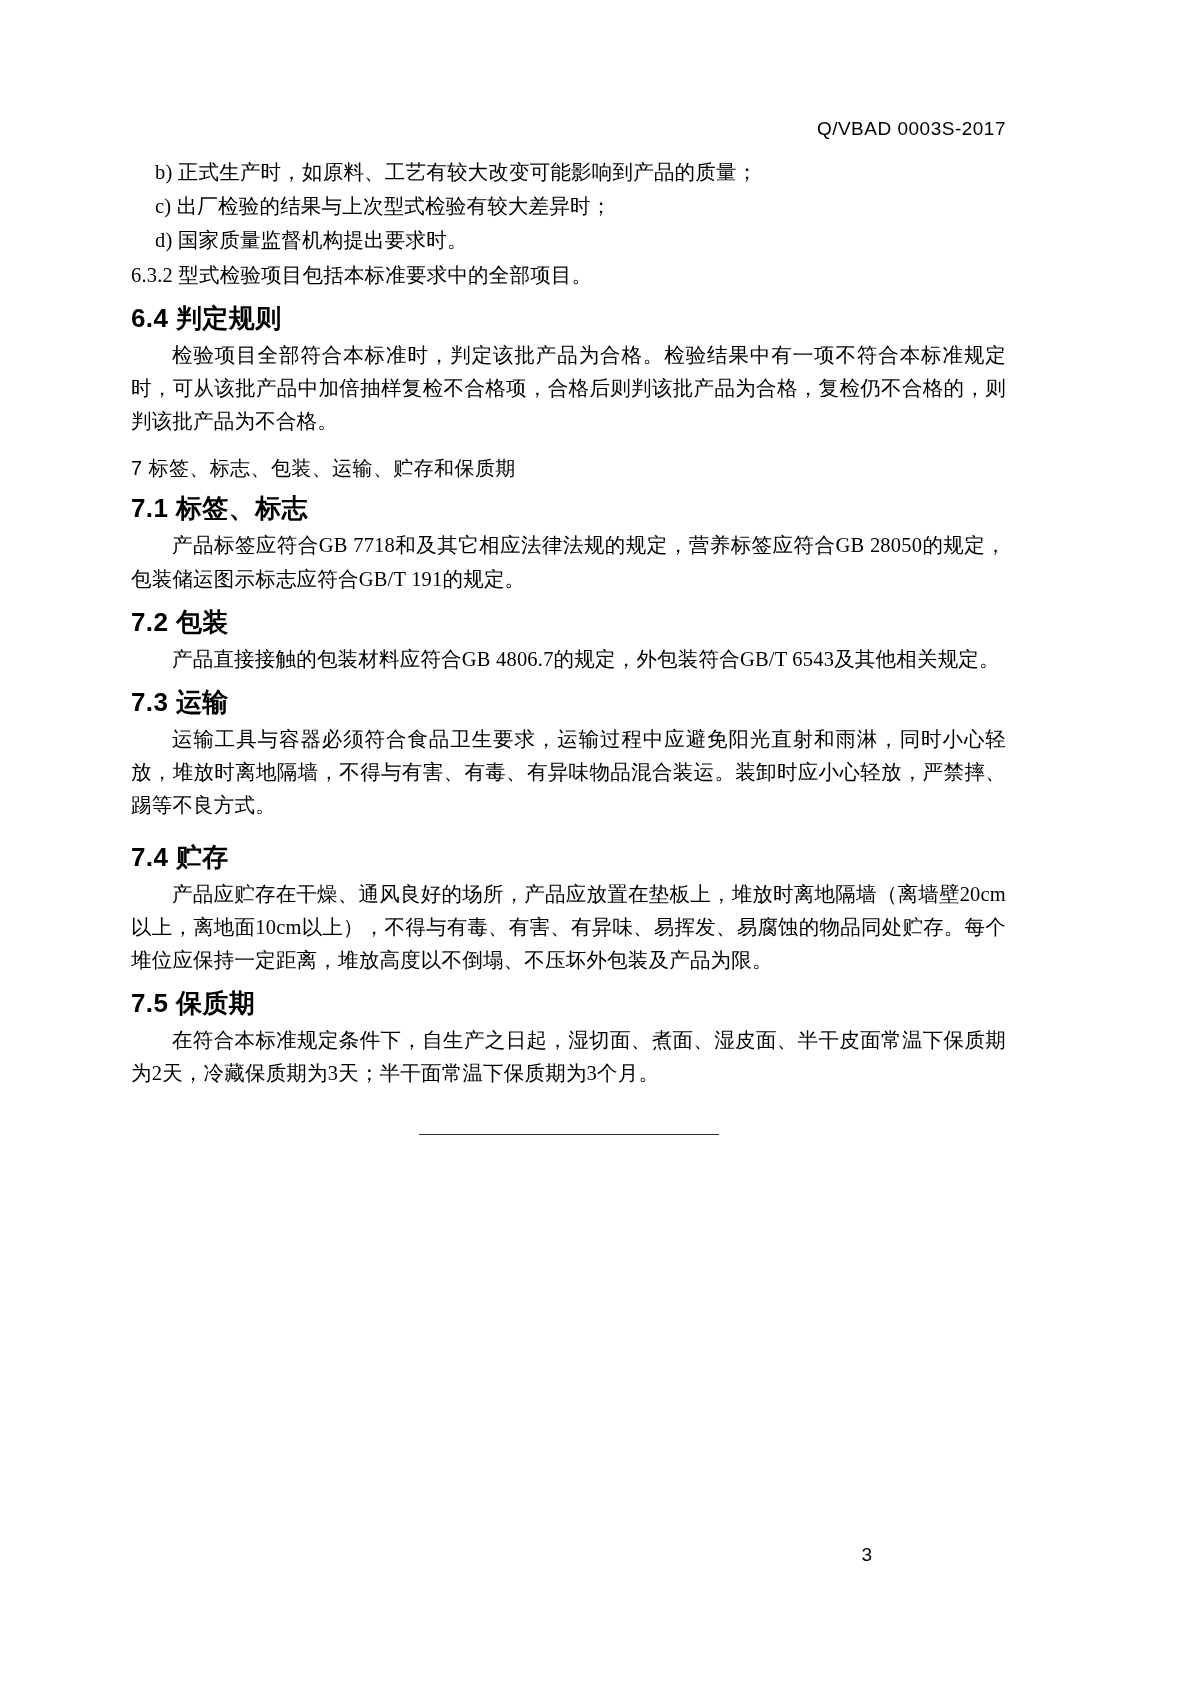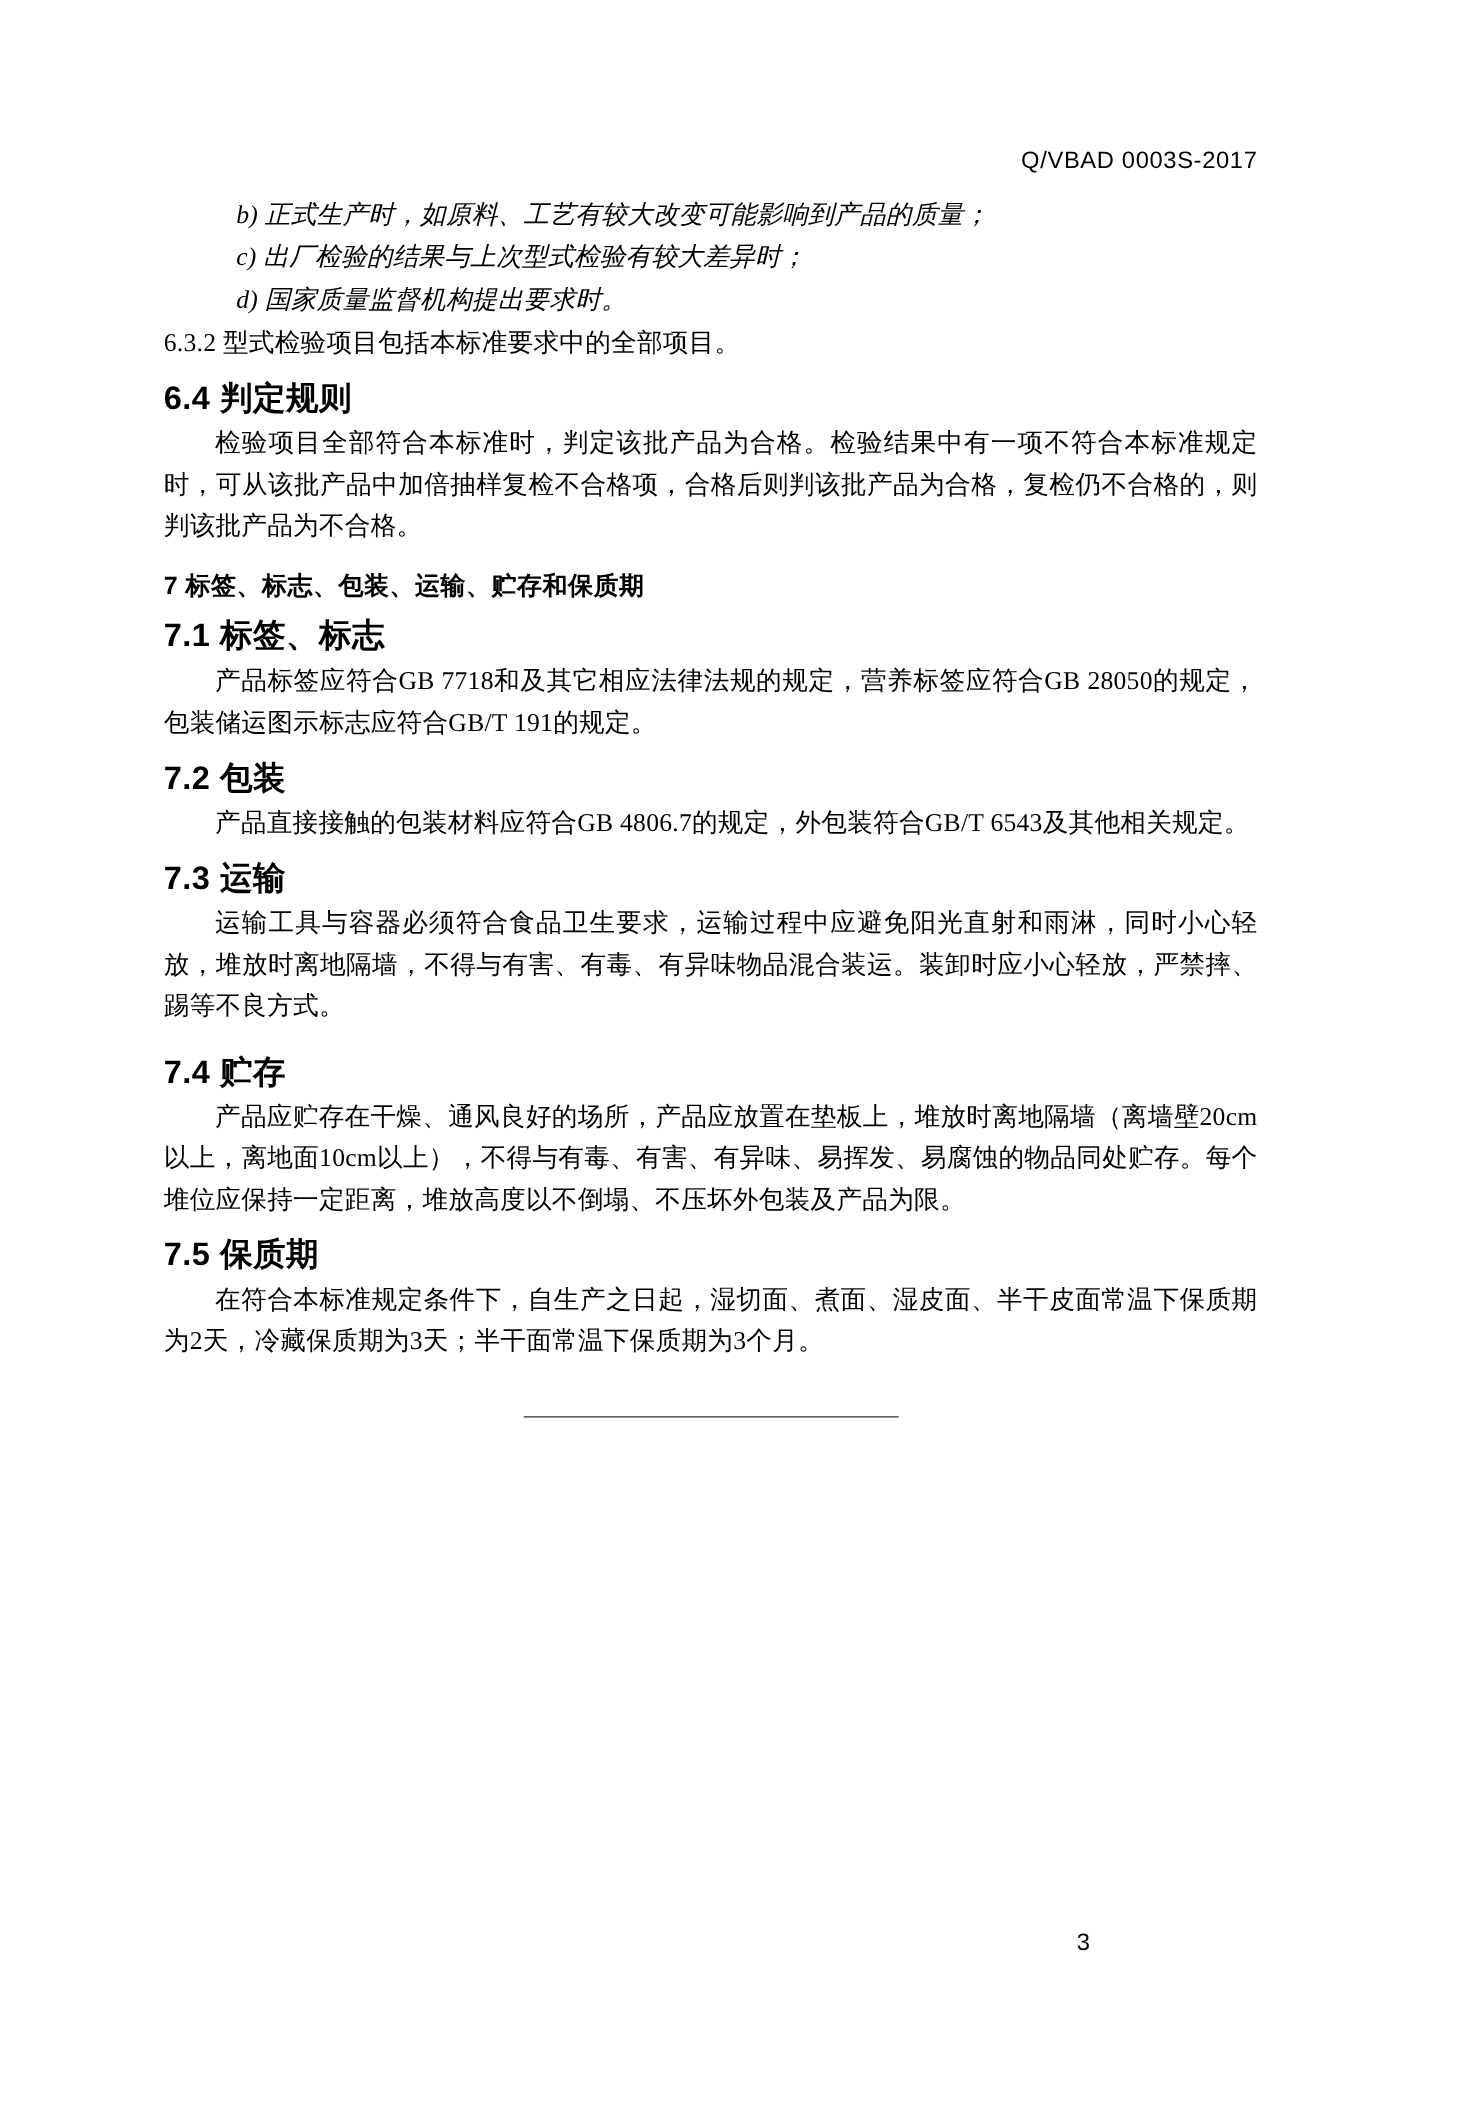--- a/index.html
+++ b/index.html
@@ -38,29 +38,28 @@
     color: #000;
   }
   .para {
     font-size: 20.5px;
     line-height: 1.62;
     text-align: justify;
     margin: 0 0 1px 0;
     letter-spacing: 0.2px;
   }
   .indent-list {
-    margin-left: 58px;
-    font-style: italic;
+    margin-left: 24px;
   }
   .indent-first {
     text-indent: 41px;
   }
   .h-sec {
     font-family: "Liberation Sans", "DejaVu Sans", sans-serif;
-    font-weight: bold;
+    font-weight: normal;
     font-size: 20px;
     margin: 14px 0 6px 0;
     letter-spacing: 0.4px;
   }
   .h-sub {
     font-family: "Liberation Sans", "DejaVu Sans", sans-serif;
     font-weight: bold;
     font-size: 26px;
     margin: 9px 0 3px 0;
     letter-spacing: 0.4px;

